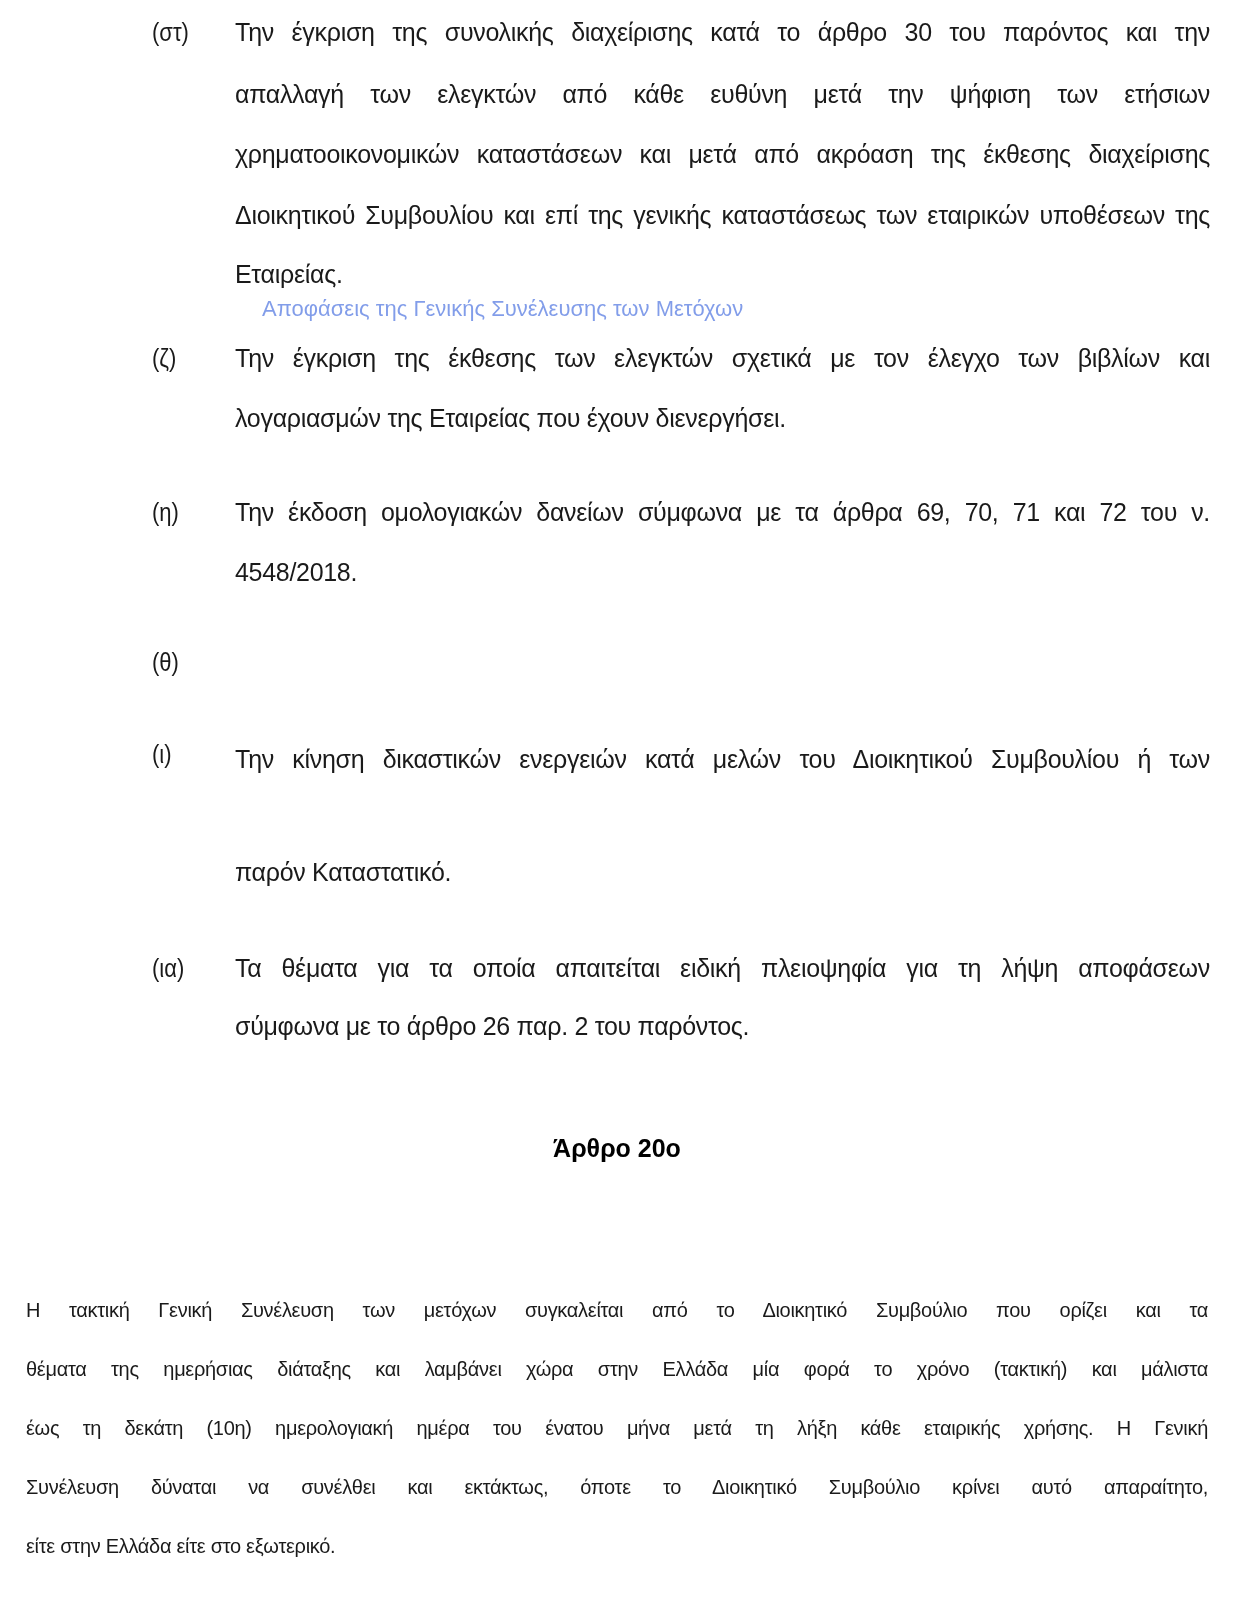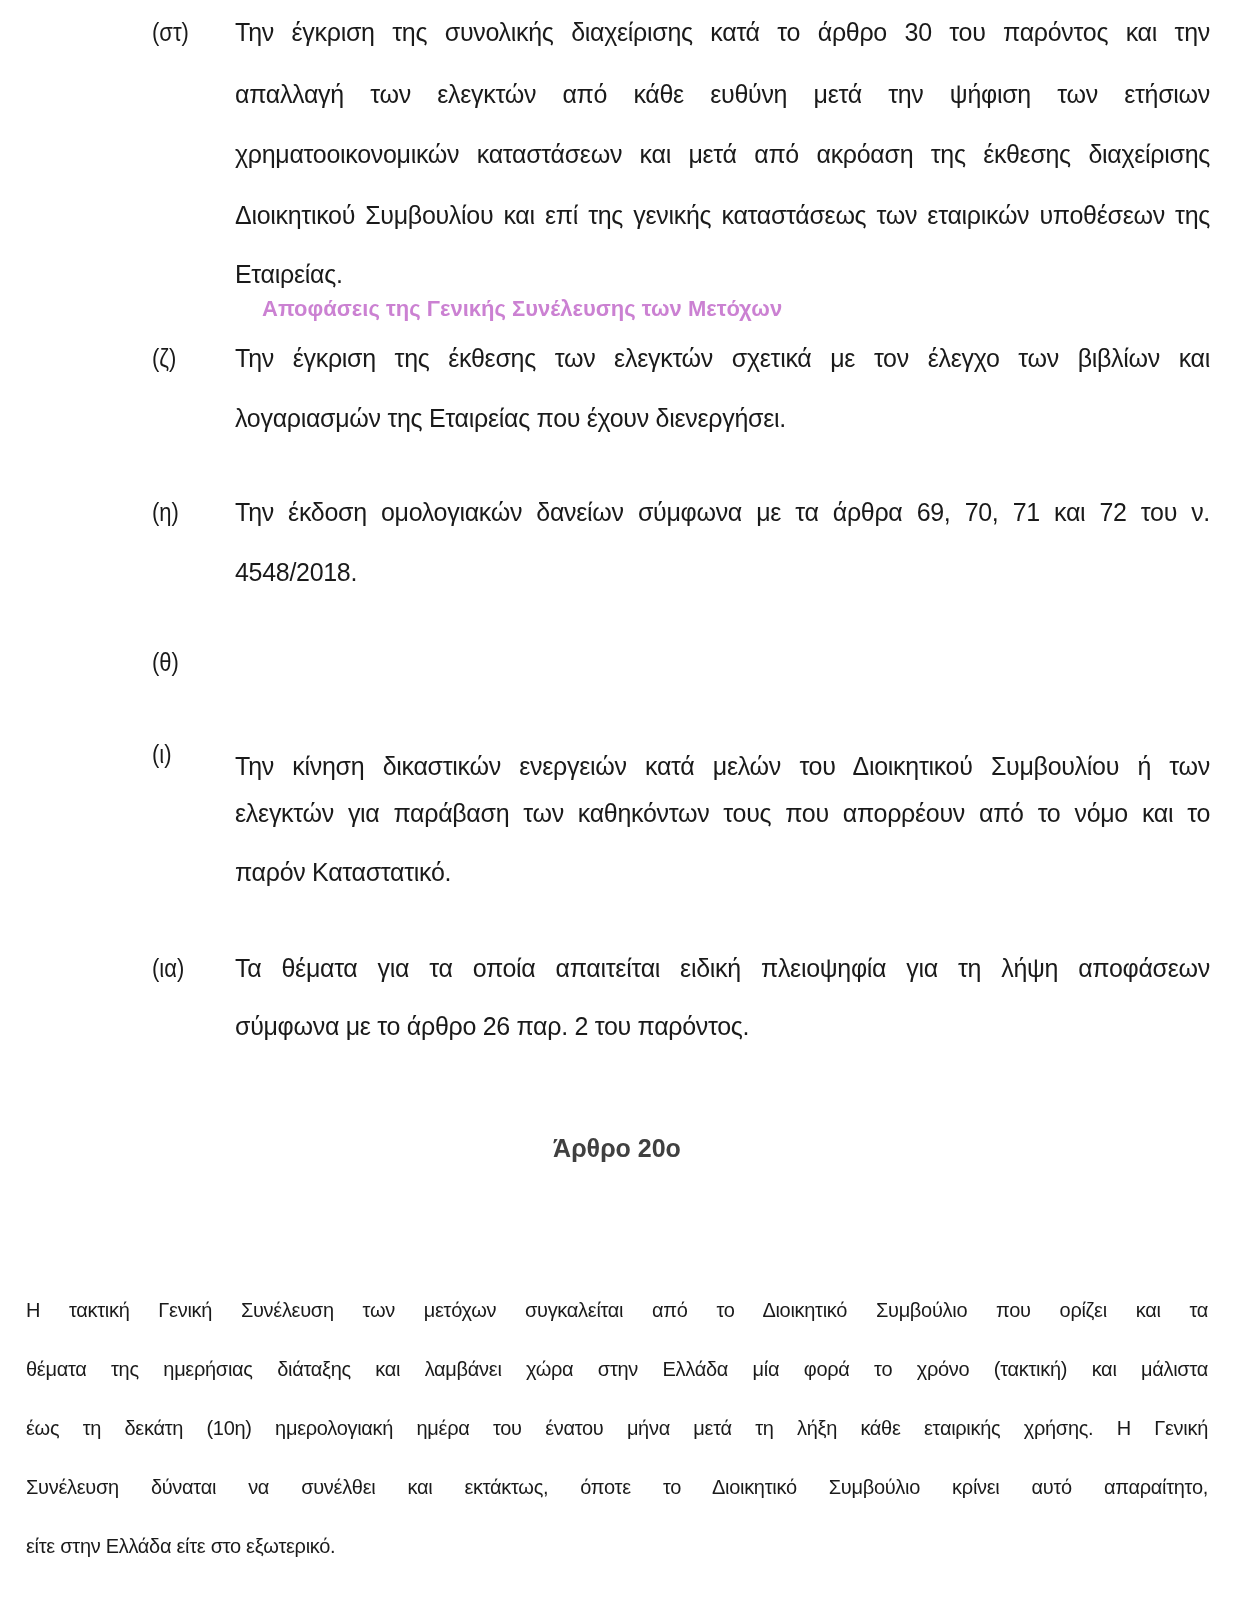--- a/index.html
+++ b/index.html
@@ -51,44 +51,43 @@
     text-align-last: left;
   }
   .heading {
     position: absolute;
     left: 0;
     width: 1234px;
     text-align: center;
     font-weight: bold;
     font-size: 25px;
     line-height: 40px;
-    color: #404040;
+    color: #000000;
   }
   .para-line {
     position: absolute;
     left: 26px;
     width: 1182px;
     height: 57px;
     font-size: 20px;
     line-height: 57px;
     white-space: nowrap;
     text-align: justify;
     text-align-last: justify;
     letter-spacing: -0.3px;
   }
   .para-line.last {
     text-align-last: left;
   }
   .bleed {
     position: absolute;
-    color: #a21caf;
+    color: #1d4ed8;
     font-size: 22px;
     opacity: 0.55;
     white-space: nowrap;
-    font-weight: bold;
   }
 </style>
 </head>
 <body>
 
 <div class="page">
 
   <div class="bleed" style="left:262px; top:296px;">Αποφάσεις της Γενικής Συνέλευσης των Μετόχων</div>
 
   <div class="item" style="top:4px; height:290px;">
@@ -111,22 +110,21 @@
     <div class="item-line" style="top:0px;">Την έκδοση ομολογιακών δανείων σύμφωνα με τα άρθρα 69, 70, 71 και 72 του ν.</div>
     <div class="item-line last" style="top:60px;">4548/2018.</div>
   </div>
 
   <div class="item" style="top:634px; height:60px;">
     <span class="item-label">(θ)</span>
   </div>
 
   <div class="item" style="top:726px; height:180px;">
     <span class="item-label">(ι)</span>
-    <div class="item-line" style="top:12px;">Την κίνηση δικαστικών ενεργειών κατά μελών του Διοικητικού Συμβουλίου ή των</div>
-    <div class="item-line" style="top:59px;">ελεγκτών για παράβαση των καθηκόντων τους που απορρέουν από το νόμο και το</div>
+    <div class="item-line" style="top:5px;">Την κίνηση δικαστικών ενεργειών κατά μελών του Διοικητικού Συμβουλίου ή των</div>
     <div class="item-line last" style="top:118px;">παρόν Καταστατικό.</div>
   </div>
 
   <div class="item" style="top:940px; height:120px;">
     <span class="item-label">(ια)</span>
     <div class="item-line" style="top:0px;">Τα θέματα για τα οποία απαιτείται ειδική πλειοψηφία για τη λήψη αποφάσεων</div>
     <div class="item-line last" style="top:58px;">σύμφωνα με το άρθρο 26 παρ. 2 του παρόντος.</div>
   </div>
 
   <div class="heading" style="top:1128px;">Άρθρο 20ο</div>

